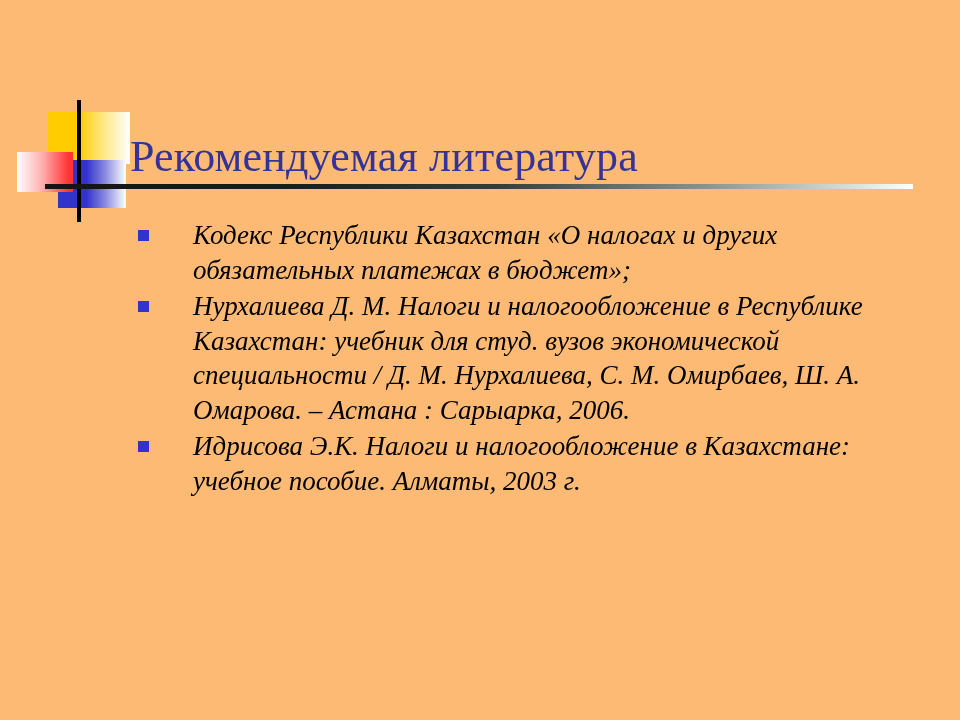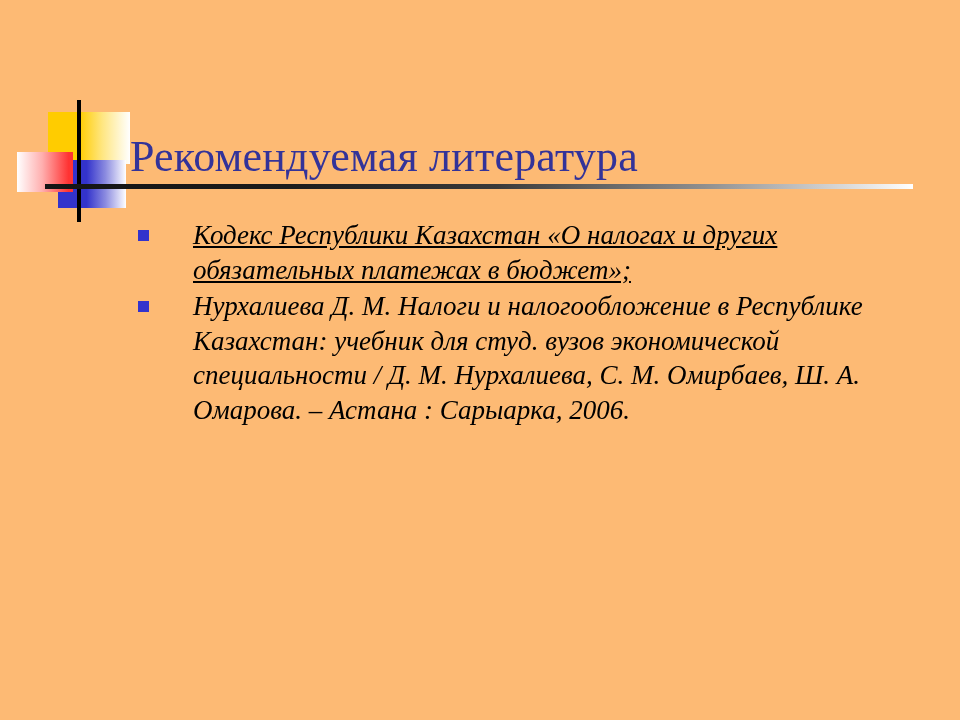--- a/index.html
+++ b/index.html
@@ -110,21 +110,21 @@
     background: #3333CC;
   }
   .bullet-text {
     display: block;
     font-size: 27px;
     line-height: 34.5px;
     font-style: italic;
     color: #000000;
     text-align: left;
   }
-  .b1 .bullet-text { width: 718px; text-decoration: underline; }
+  .b1 .bullet-text { width: 718px; }
   .b2 .bullet-text { width: 718px; }
   .b3 .bullet-text { width: 690px; }
 </style>
 </head>
 <body>
 
 <div id="slide">
 
   <div class="deco">
     <div class="deco-rect deco-yellow"></div>
@@ -142,16 +142,20 @@
     <div class="bullet-item b1">
       <span class="bullet-marker"></span>
       <span class="bullet-text">Кодекс Республики Казахстан «О налогах и других обязательных платежах в бюджет»;</span>
     </div>
 
     <div class="bullet-item b2">
       <span class="bullet-marker"></span>
       <span class="bullet-text">Нурхалиева Д. М. Налоги и налогообложение в Республике Казахстан: учебник для студ. вузов экономической специальности / Д. М. Нурхалиева, С. М. Омирбаев, Ш. А. Омарова. – Астана : Сарыарка, 2006.</span>
     </div>
 
+    <div class="bullet-item b3">
+      <span class="bullet-marker"></span>
+      <span class="bullet-text">Идрисова Э.К. Налоги и налогообложение в Казахстане: учебное пособие. Алматы, 2003 г.</span>
+    </div>
 
   </div>
 
 </div>
 
 </body></html>

